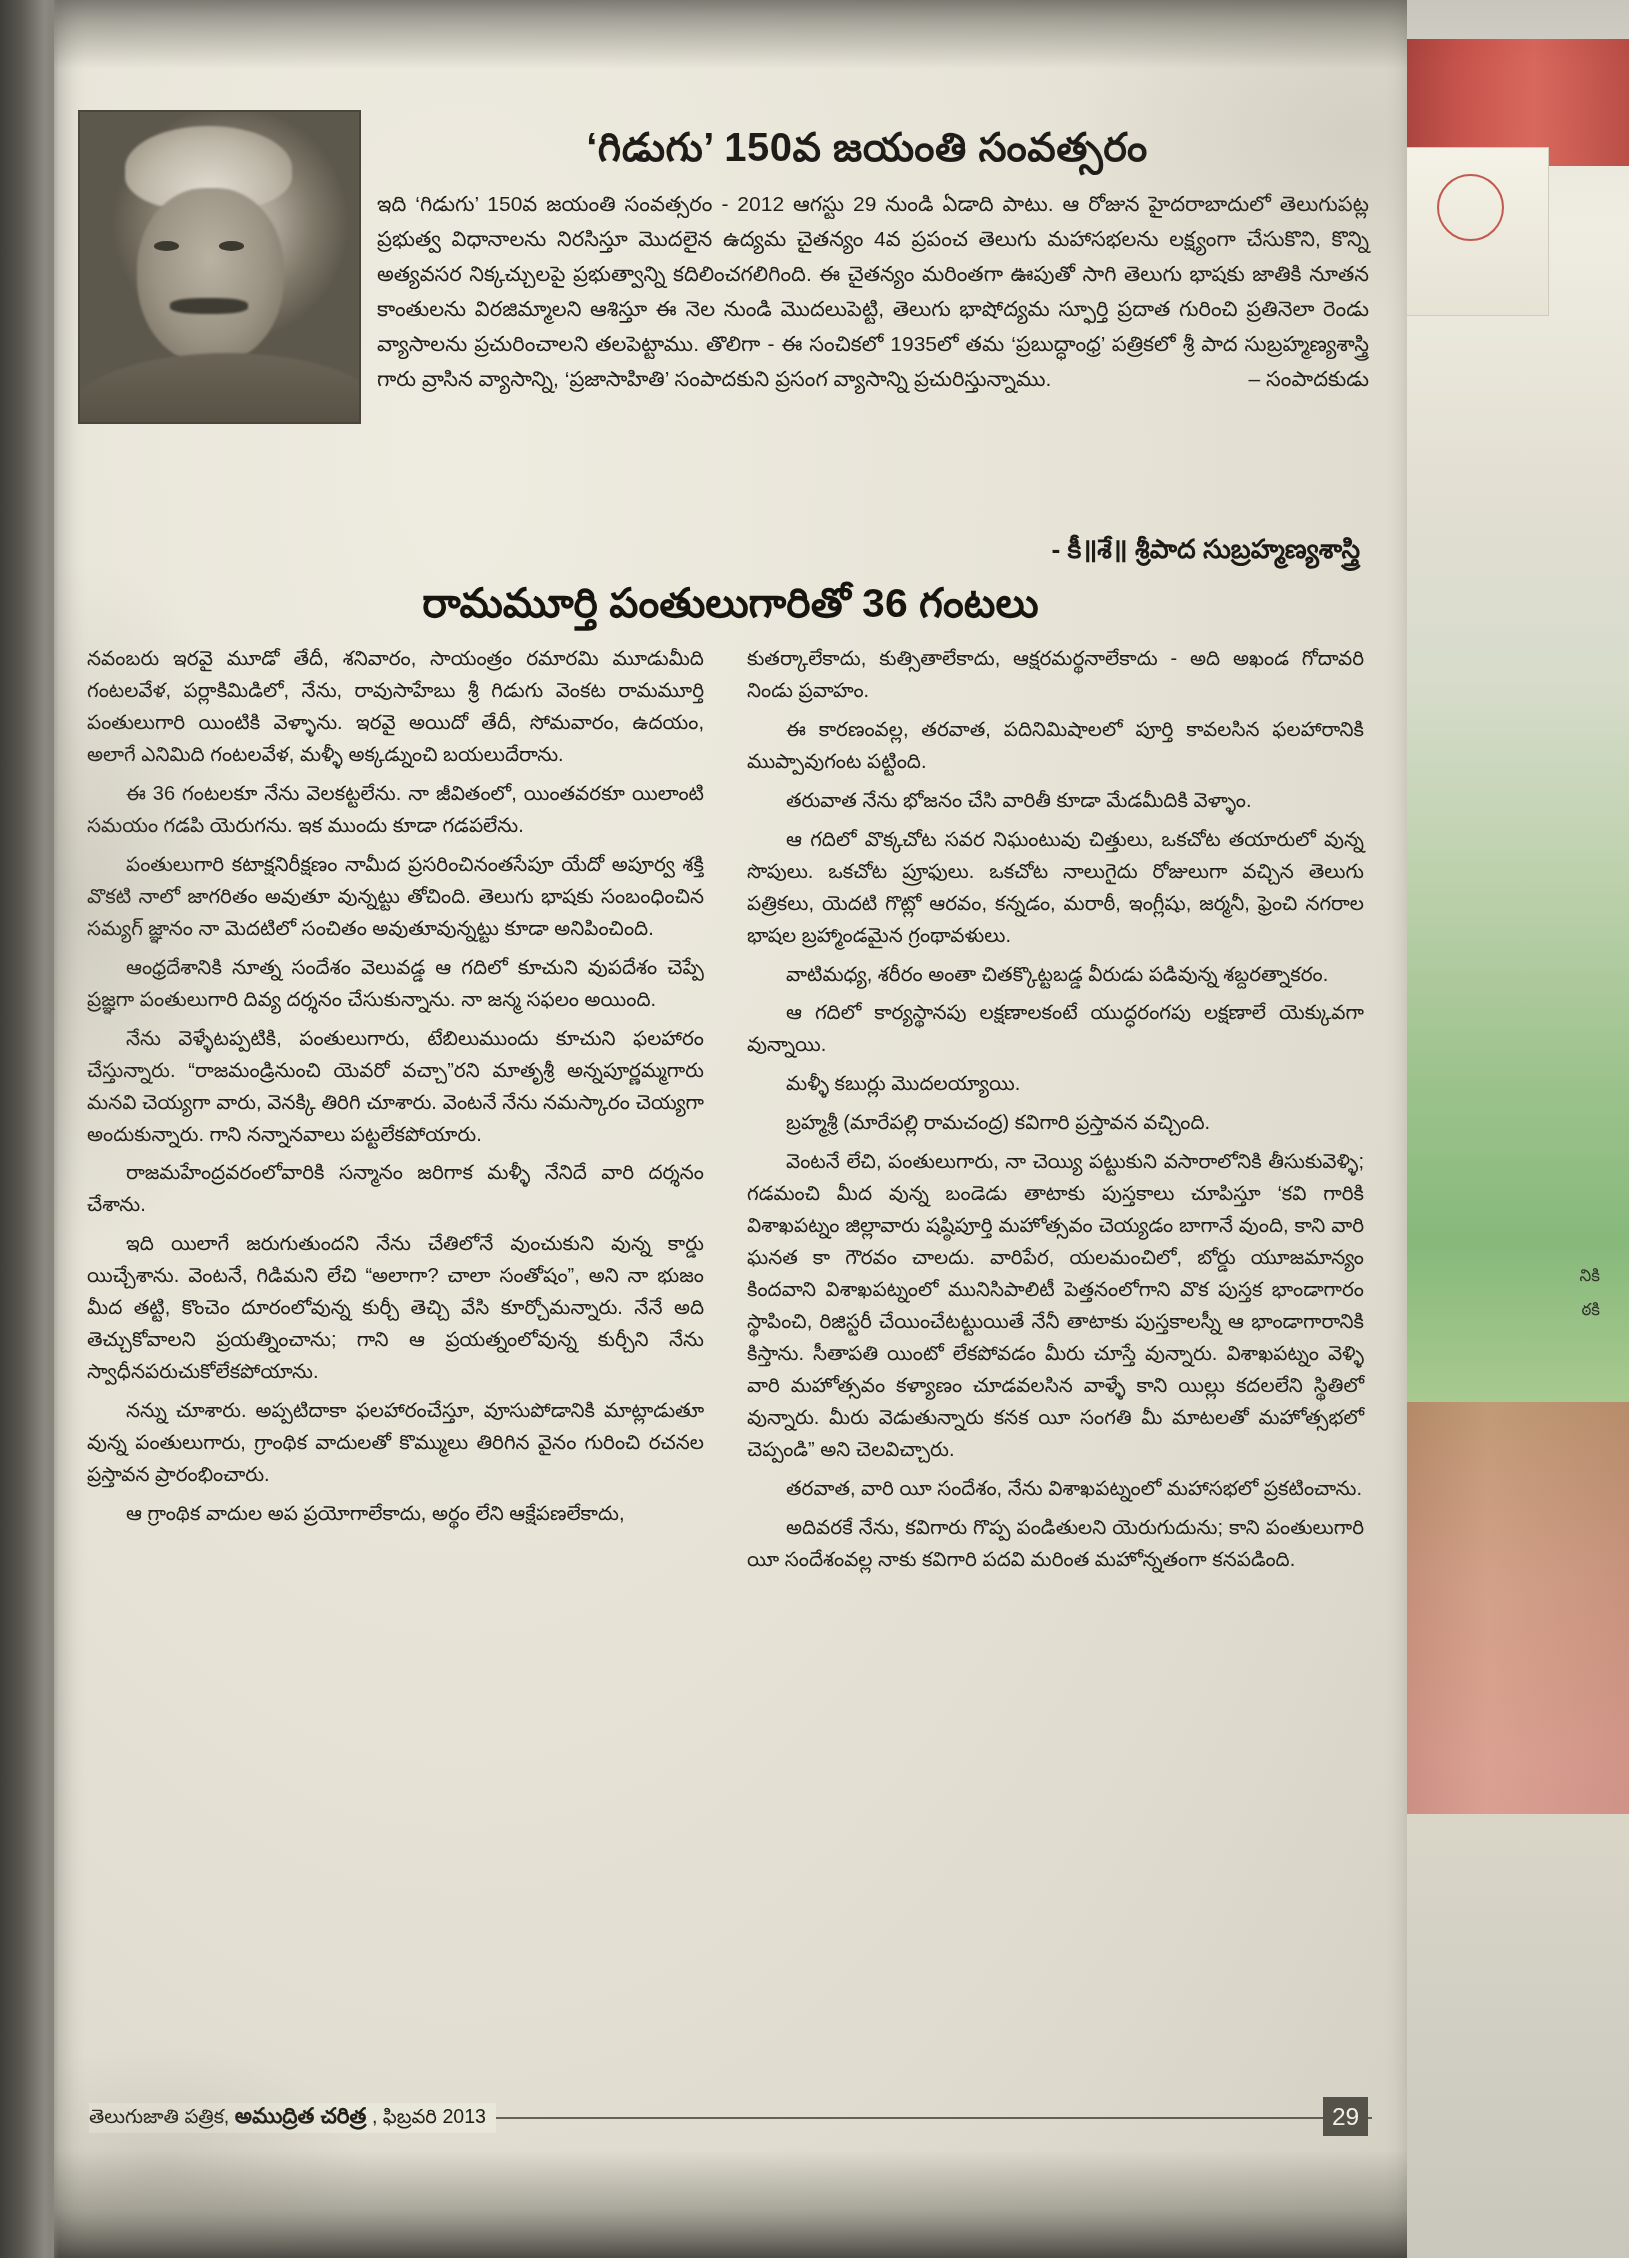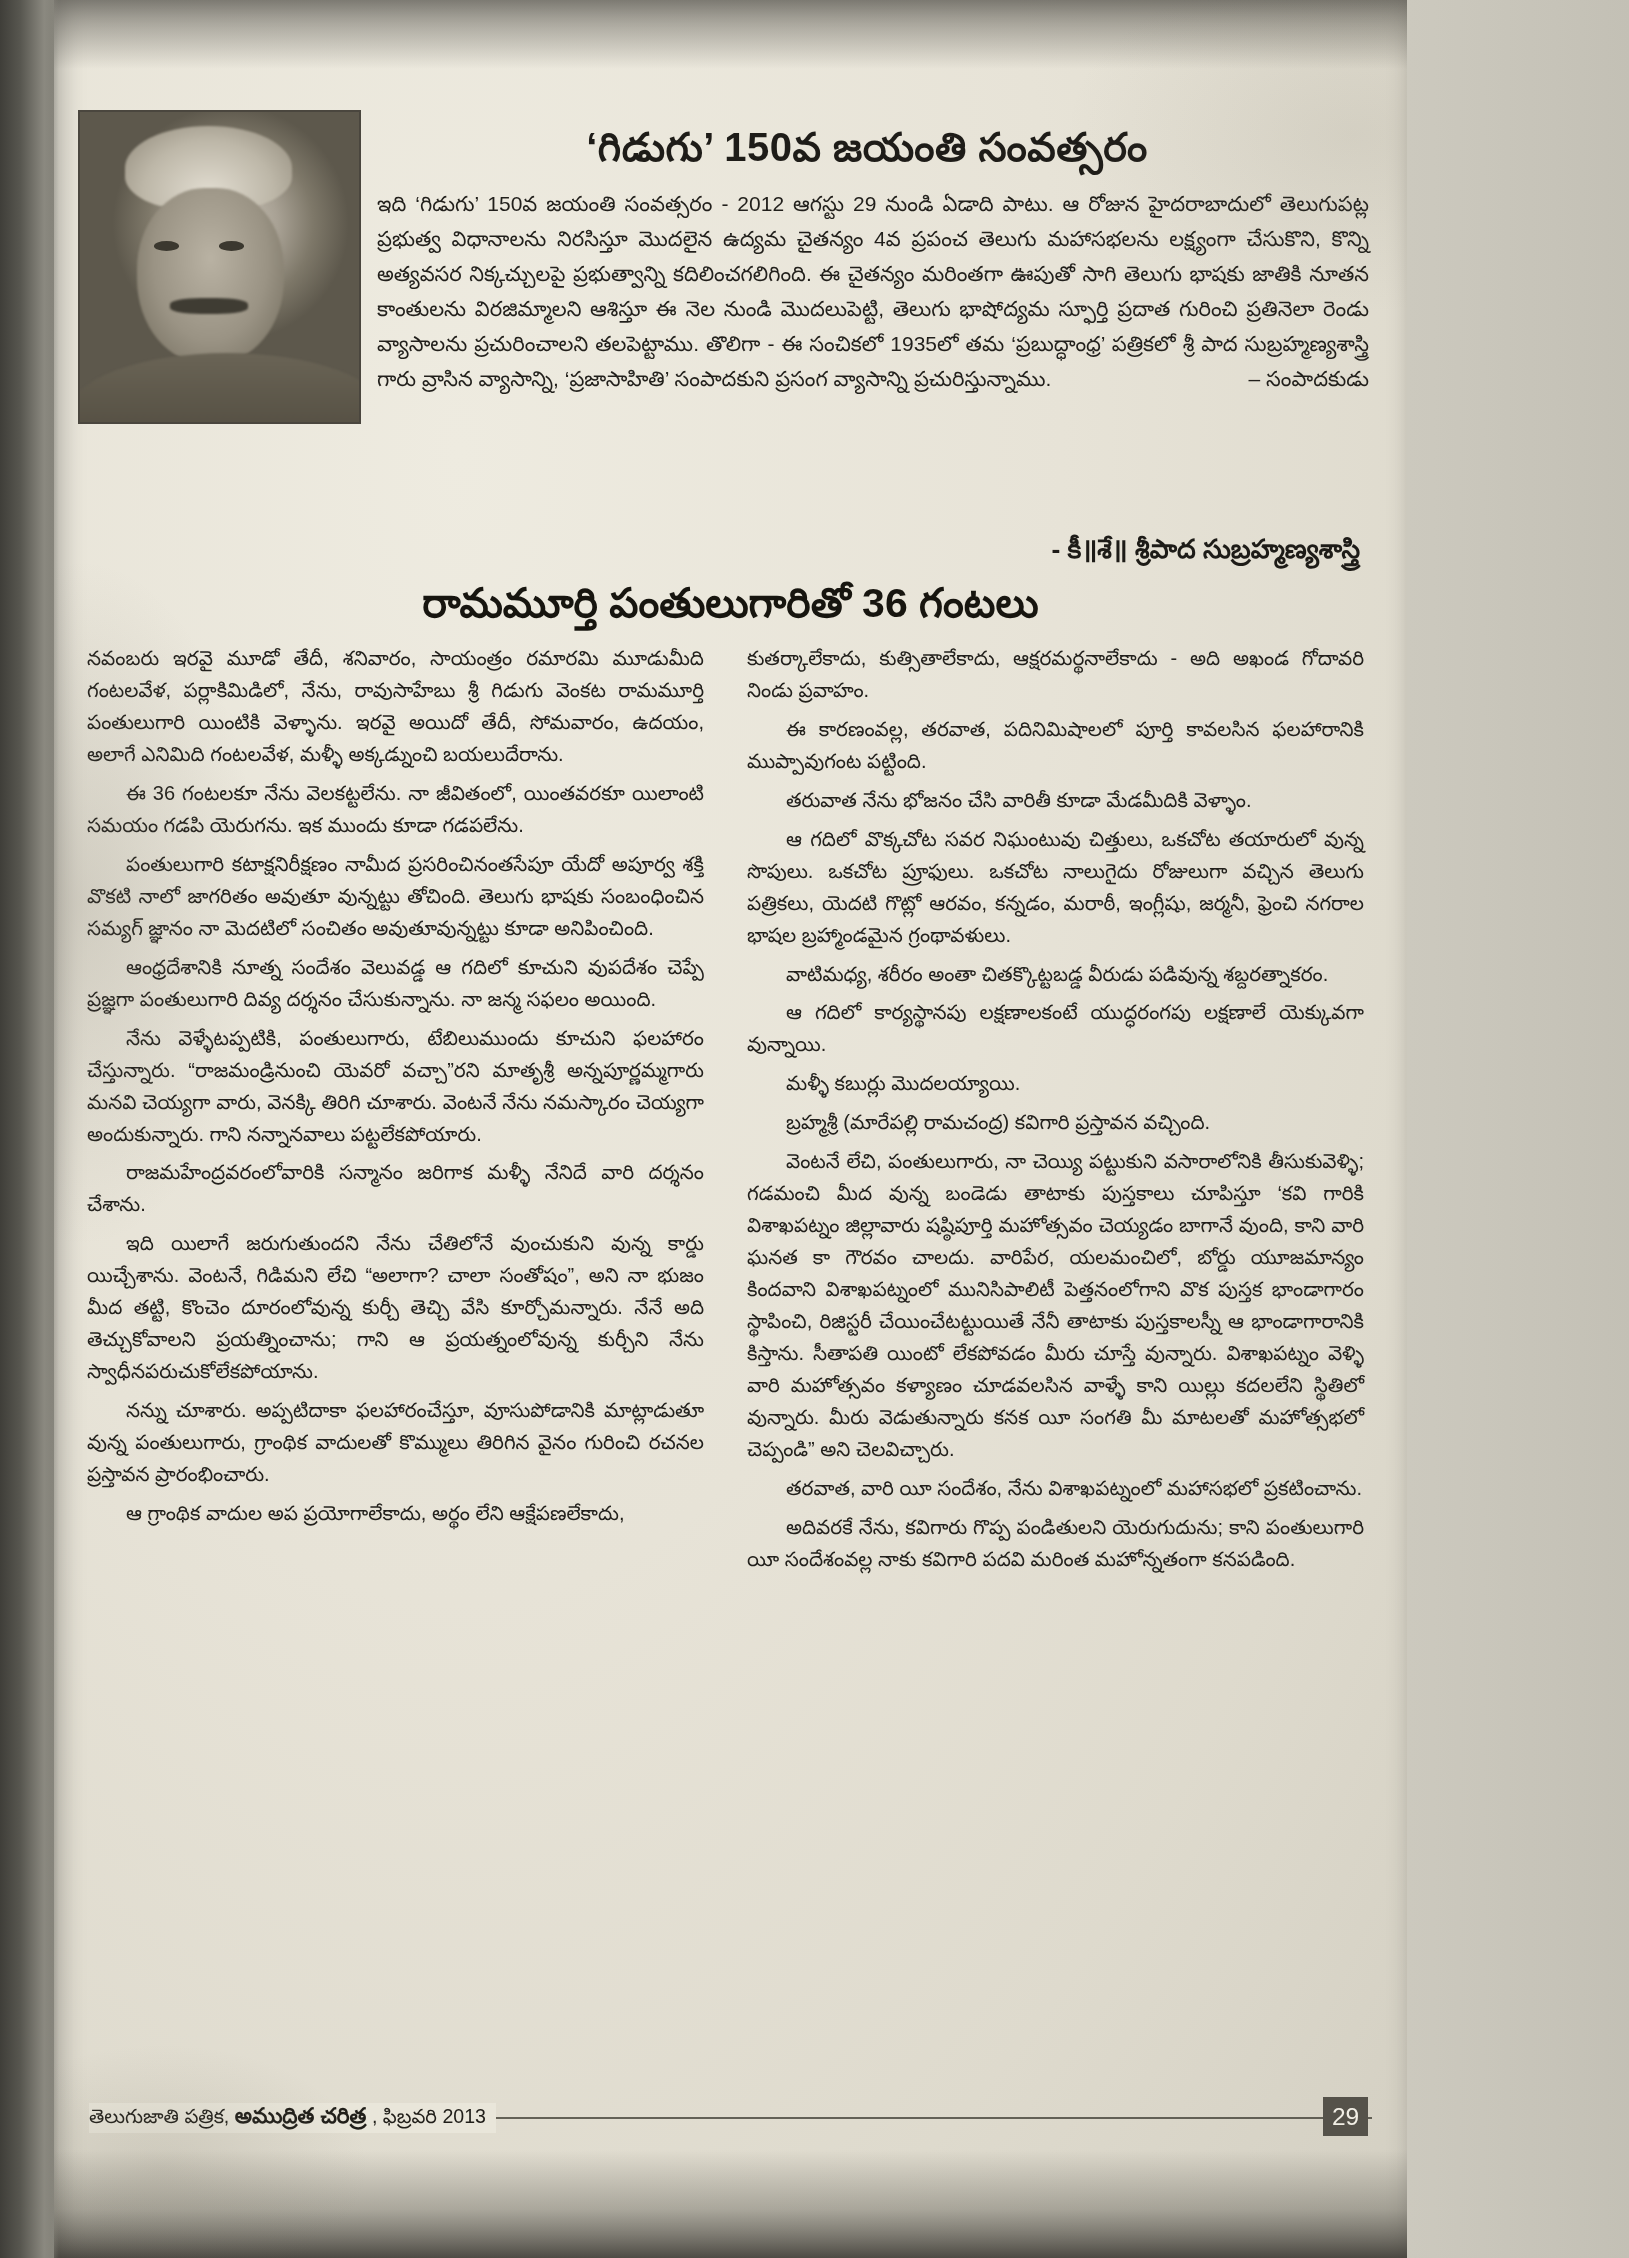--- a/index.html
+++ b/index.html
@@ -271,20 +271,28 @@
     height: 69px;
     background: linear-gradient(180deg, rgba(60,58,52,.55) 0%, rgba(60,58,52,0) 100%);
     pointer-events: none;
   }
 </style>
 </head>
 <body>
 
 <div id="scan">
 
+  <div id="right-strip">
+    <div class="redband a"></div>
+    <div class="whitecard"></div>
+    <div class="circle"></div>
+    <div class="redband b"></div>
+    <div class="tiny-text" style="top:1266px">నికి</div>
+    <div class="tiny-text" style="top:1300px">ఠకి</div>
+  </div>
 
   <div id="page">
     <div class="content">
 
       <div id="portrait">
         <div class="turban"></div>
         <div class="face"></div>
         <div class="eyeL"></div>
         <div class="eyeR"></div>
         <div class="mustache"></div>

